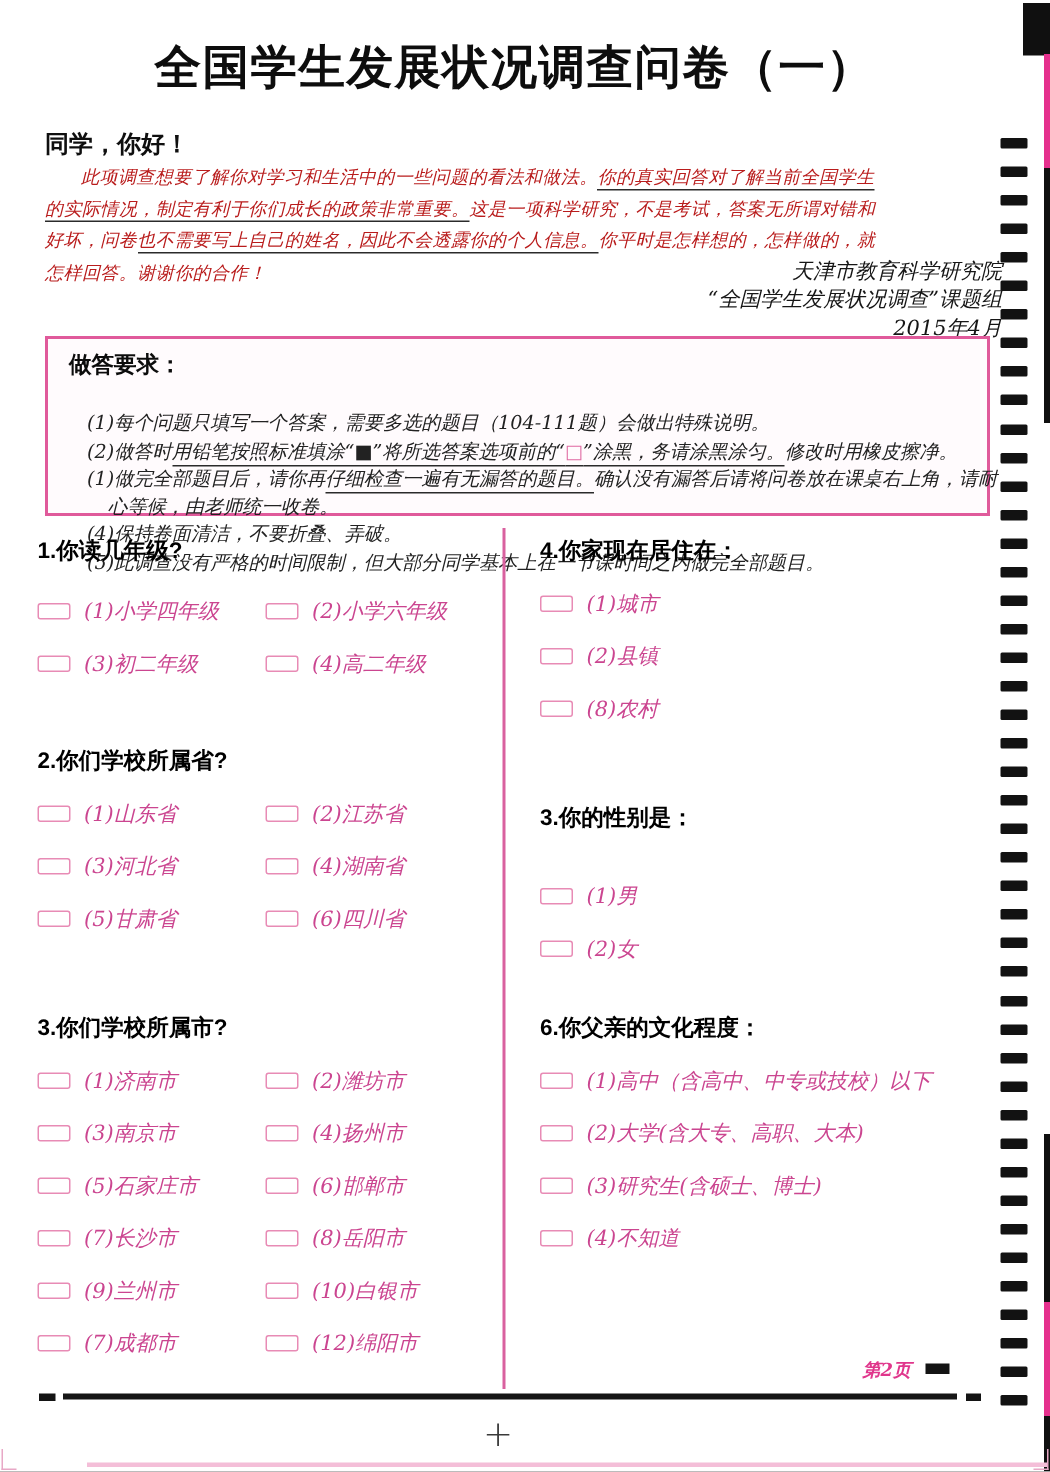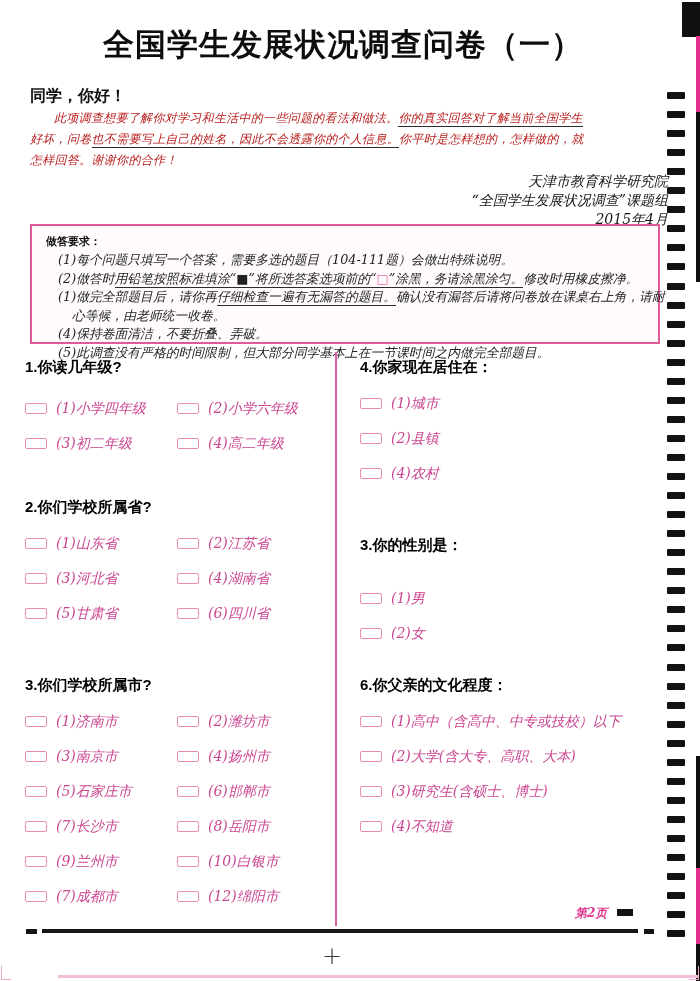--- a/index.html
+++ b/index.html
@@ -10,22 +10,22 @@
   .u{border-bottom:1px solid #2b2b2b;padding-bottom:1px;}
   #title{top:24px;left:0;width:686px;text-align:center;font-size:31px;font-weight:700;
          letter-spacing:1px;color:#0d0d0d;}
   #greeting{top:86px;left:30px;font-size:16px;font-weight:600;color:#0f0f0f;}
   #intro{top:108px;left:30px;width:648px;font-size:12px;letter-spacing:0.3px;
          line-height:21.2px;color:#b91c1c;white-space:nowrap;}
   #intro .indent{text-indent:2em;}
   #attribution{top:172px;right:32px;text-align:right;font-size:14px;line-height:19px;color:#161616;}
   #reqbox{top:224px;left:30px;width:598px;height:104px;border:2px solid #e05a9b;
           background:#fffbfd;padding:8px 14px 4px 14px;}
-  #req-title{font-size:11px;font-weight:700;color:#0c0c0c;font-style:normal;
-             font-family:"Liberation Sans",sans-serif;margin-bottom:2px;}
+  #req-title{font-size:15px;font-weight:700;color:#0c0c0c;font-style:normal;
+             font-family:"Liberation Sans",sans-serif;margin-bottom:21px;}
   .req-line{font-size:12.8px;line-height:18.6px;color:#222;white-space:nowrap;padding-left:12px;}
   .req-line.cont{padding-left:26px;}
   #divider{top:352px;left:335px;width:1.5px;height:574px;background:#d9619f;}
   .question{position:absolute;}
   .q-header{font-size:15px;font-weight:700;color:#000;margin-bottom:15px;
             font-family:"Liberation Sans",sans-serif;font-style:normal;}
   .opts{display:grid;row-gap:13px;}
   .opt{height:22px;line-height:22px;font-size:14px;color:#cb4590;white-space:nowrap;}
   .cb{display:inline-block;width:20px;height:9px;border:1.5px solid #e88bb5;border-radius:2px;
       margin-right:9px;vertical-align:-1px;background:#fff;}
@@ -48,20 +48,21 @@
 <body>
 
 <div class="page">
 
   <div id="title" class="abs">全国学生发展状况调查问卷（一）</div>
 
   <div id="greeting" class="abs">同学，你好！</div>
 
   <div id="intro" class="abs kai">
       <div class=" indent"><span>此项调查想要了解你对学习和生活中的一些问题的看法和做法。</span><span class="u">你的真实回答对了解当前全国学生</span></div>
+      <div class=""><span class="u">的实际情况，制定有利于你们成长的政策非常重要。</span><span>这是一项科学研究，不是考试，答案无所谓对错和</span></div>
       <div class=""><span>好坏，问卷</span><span class="u">也不需要写上自己的姓名，因此不会透露你的个人信息。</span><span>你平时是怎样想的，怎样做的，就</span></div>
       <div class=""><span>怎样回答。谢谢你的合作！</span></div>
     </div>
 
   <div id="attribution" class="abs kai">
       <div>天津市教育科学研究院</div>
       <div>“全国学生发展状况调查”课题组</div>
       <div>2015年4月</div>
     </div>
 
@@ -115,21 +116,21 @@
           <div class="opt kai"><span class="cb"></span><span>(10)白银市</span></div>
           <div class="opt kai"><span class="cb"></span><span>(7)成都市</span></div>
           <div class="opt kai"><span class="cb"></span><span>(12)绵阳市</span></div>
         </div>
       </div>
       <div class="question" style="left: 360px; top: 358px; width: 330px;">
         <div class="q-header">4.你家现在居住在：</div>
         <div class="opts" style="grid-template-columns: 1fr;">
           <div class="opt kai"><span class="cb"></span><span>(1)城市</span></div>
           <div class="opt kai"><span class="cb"></span><span>(2)县镇</span></div>
-          <div class="opt kai"><span class="cb"></span><span>(4)农村</span></div>
+          <div class="opt kai"><span class="cb"></span><span>(8)农村</span></div>
         </div>
       </div>
       <div class="question" style="left: 360px; top: 536px; width: 330px;">
         <div class="q-header">3.你的性别是：</div>
         <div class="opts" style="grid-template-columns: 1fr; margin-top: 32px;">
           <div class="opt kai"><span class="cb"></span><span>(1)男</span></div>
           <div class="opt kai"><span class="cb"></span><span>(2)女</span></div>
         </div>
       </div>
       <div class="question" style="left: 360px; top: 676px; width: 330px;">

